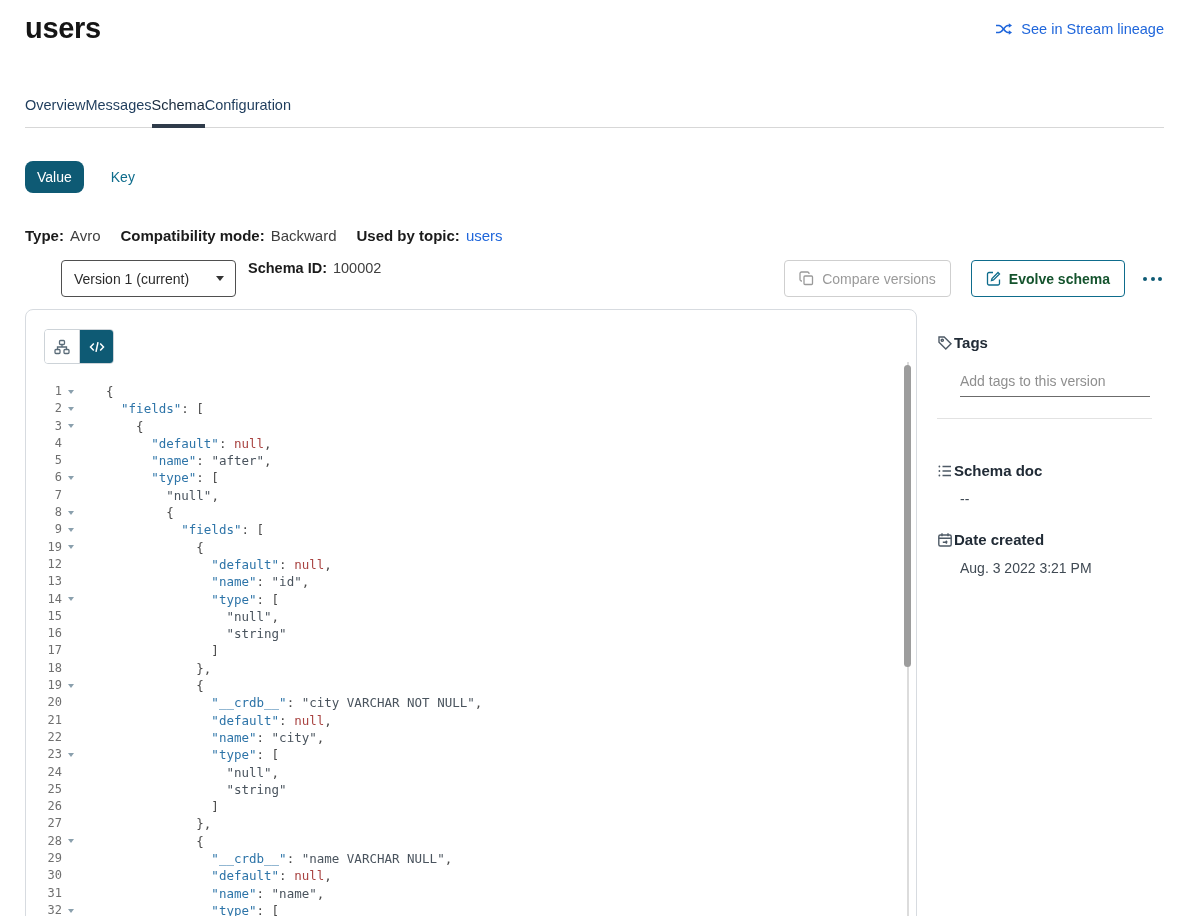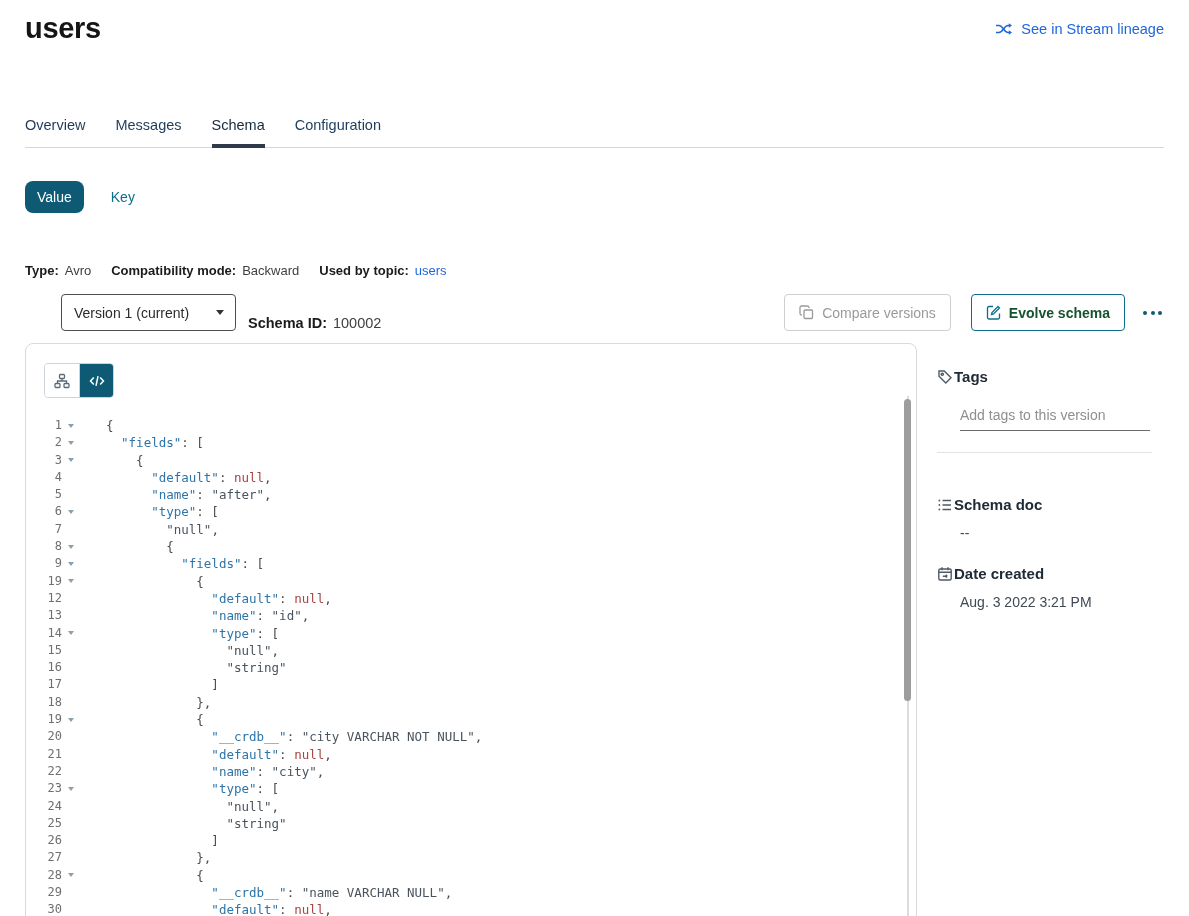--- a/index.html
+++ b/index.html
@@ -9,37 +9,37 @@
     font-family: "Liberation Sans", sans-serif; color: #1b1b1b;
   }
   .page { padding: 0 25px; height: 100%; position: relative; }
 
   
   .topbar { display: flex; justify-content: space-between; align-items: center; padding-top: 12px; }
   .page-title { font-size: 29px; font-weight: 800; letter-spacing: -0.3px; color: #151515; }
   .lineage-link { display: flex; align-items: center; gap: 8px; color: #1f66db; font-size: 14.5px; font-weight: 500; cursor: pointer; }
 
   
-  .tabs { display: flex; gap: 30px; margin-top: 72px; border-bottom: 1px solid #d7d7d7; }
+  .tabs { display: flex; margin-top: 52px; border-bottom: 1px solid #d7d7d7; }
   .tab { font-size: 14.5px; font-weight: 500; color: #1e3c5c; padding-bottom: 11px; border-bottom: 4px solid transparent; margin-bottom: -1px; cursor: pointer; }
   .tab.active { color: #17293c; border-bottom-color: #2f3b4a; }
 
   
   .kv-toggle { margin-top: 33px; display: flex; align-items: center; }
   .btn-value { background: #0e5a74; color: #fff; font-size: 14px; font-weight: 500; padding: 8px 12px; border-radius: 8px; border: none; font-family: inherit; cursor: pointer; }
   .btn-key { color: #0e6c8c; font-size: 14px; font-weight: 500; margin-left: 27px; background: none; border: none; font-family: inherit; cursor: pointer; }
 
   
-  .meta { margin-top: 50px; font-size: 13px; display: flex; align-items: center; }
+  .meta { margin-top: 34px; font-size: 15px; display: flex; align-items: center; }
   .meta .lbl { font-weight: 700; color: #1b1b1b; margin-right: 6px; }
   .meta .val { color: #3f3f3f; margin-right: 20px; }
   .meta .link { color: #1f66db; cursor: pointer; }
 
   
-  .toolbar { margin-top: 16px; display: flex; align-items: flex-end; padding-left: 36px; }
+  .toolbar { margin-top: 16px; display: flex; align-items: flex-start; padding-left: 36px; }
   .select-wrap { position: relative; }
   .select-wrap select {
     appearance: none; -webkit-appearance: none; width: 175px; height: 37px;
     border: 1px solid #4f4f4f; border-radius: 4px; padding: 0 30px 0 12px;
     font-size: 14px; font-family: inherit; color: #2b2b2b; background: #fff; cursor: pointer;
   }
   .select-wrap::after { content: ""; position: absolute; right: 12px; top: 16px;
     border-left: 4.5px solid transparent; border-right: 4.5px solid transparent; border-top: 5.5px solid #333; pointer-events: none; }
   .schema-id { margin-left: 12px; font-size: 14.5px; }
   .schema-id .lbl { font-weight: 700; margin-right: 6px; }

